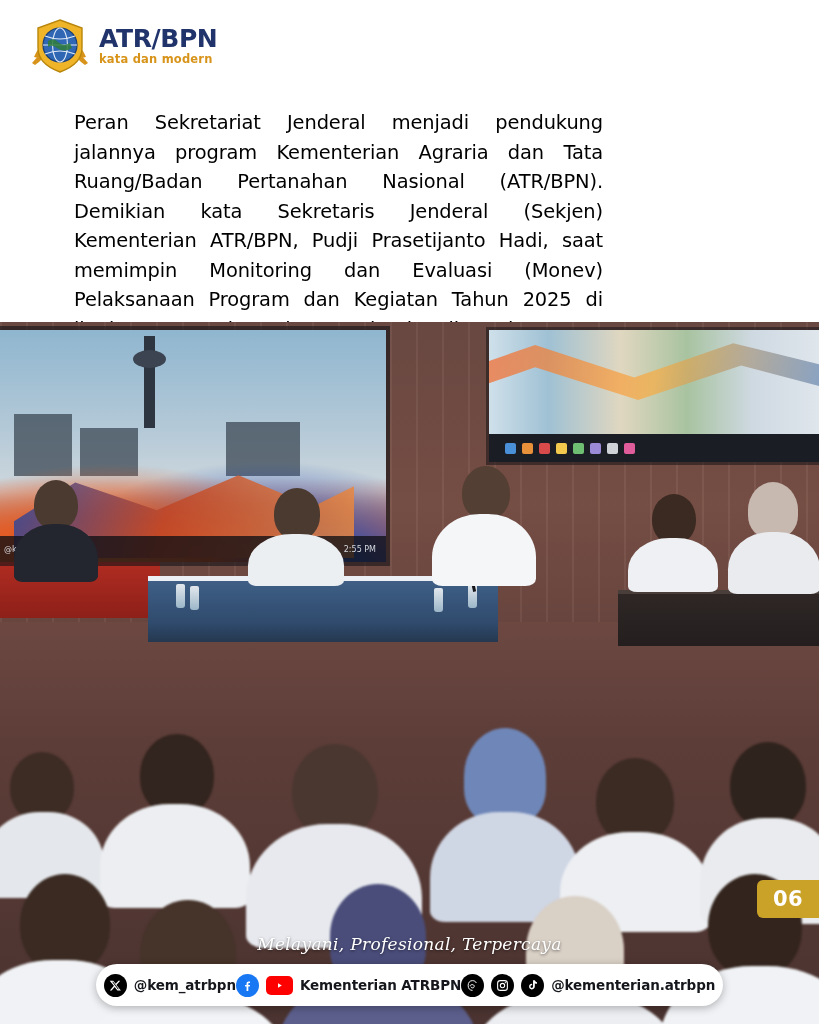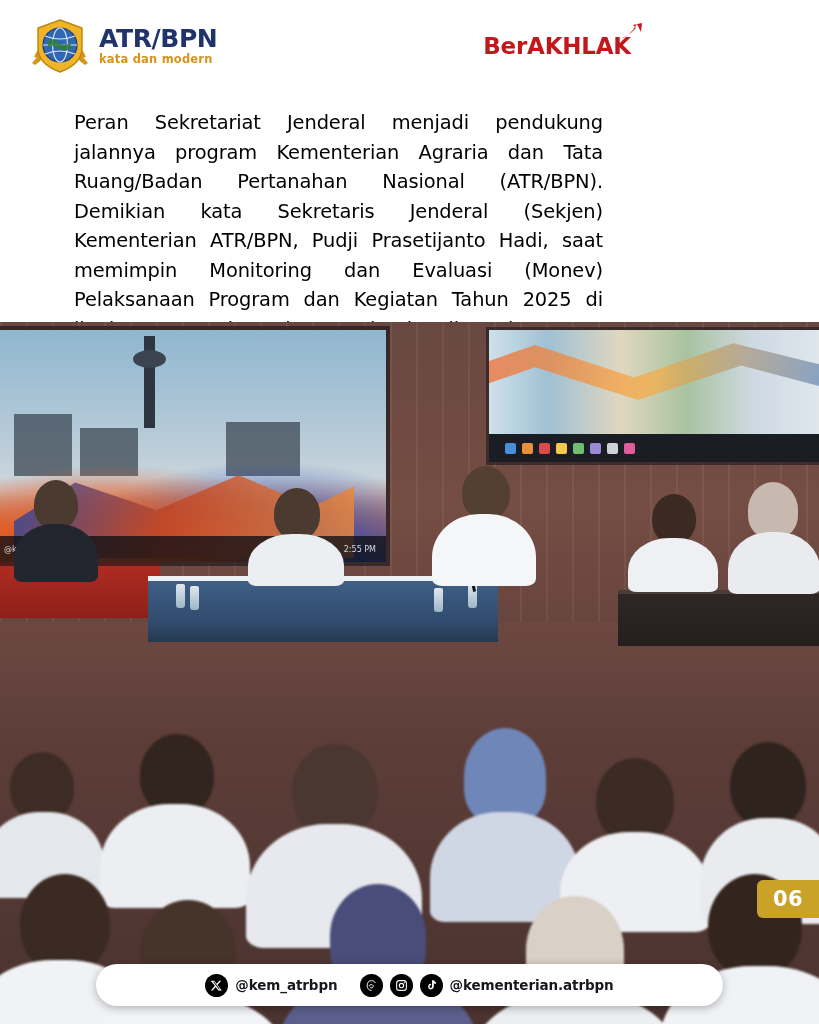--- a/index.html
+++ b/index.html
@@ -252,26 +252,20 @@
           </g>
           <path d="M18 24 q6 -4 10 1 q5 5 12 1 l2 5 q-8 5 -15 0 q-5 -4 -9 -1 z" fill="#2f7d3a" opacity=".85"></path>
         </svg>
       </div>
       <div class="brand-text">
         <div class="brand-title">ATR/BPN</div>
         <div class="brand-sub">kata dan modern</div>
       </div>
     </div>
 
-    <div class="berakhlak">
-      <svg class="berakhlak-swoosh" viewBox="0 0 26 20">
-        <path d="M1 17 Q12 16 20 2 L24 10 L25 1 L16 3 L19 6 Q11 15 1 17 Z" fill="#c2181c"></path>
-      </svg>
-      <span class="berakhlak-text">BerAKHLAK</span>
-    </div>
   </div>
 
   <div class="article">
     <p>Peran Sekretariat Jenderal menjadi pendukung jalannya program Kementerian Agraria dan Tata Ruang/Badan Pertanahan Nasional (ATR/BPN). Demikian kata Sekretaris Jenderal (Sekjen) Kementerian ATR/BPN, Pudji Prasetijanto Hadi, saat memimpin Monitoring dan Evaluasi (Monev) Pelaksanaan Program dan Kegiatan Tahun 2025 di lingkungan Sekretariat Jenderal, di Aula Prona Kementerian ATR/BPN, Jakarta, Selasa (09/09/2025).</p>
   </div>
 
   <div class="photo">
 
     <div class="wall"></div>
     <div class="wall-panel"></div>
@@ -378,34 +372,48 @@
         <div class="p-body" style="left:0;top:96px;width:210px;height:118px;background:#eceef2;"></div>
       </div>
       <div class="person" style="left:660px;top:150px;width:200px;height:210px;">
         <div class="p-head" style="left:48px;top:0;width:94px;height:104px;background:#33241d;"></div>
         <div class="p-body" style="left:0;top:92px;width:200px;height:124px;background:#f0f2f5;"></div>
       </div>
     </div>
 
     <div class="page-badge">06</div>
 
+    <div class="tagline">Melayani, Profesional, Terpercaya</div>
 
     <div class="social-bar">
 
       <div class="sb-group">
         <span class="sb-ico" style="background:#000">
           <svg width="13" height="13" viewBox="0 0 24 24" fill="#fff">
             <path d="M17.5 3h3.2l-7 8 8.2 10h-6.4l-5-6.1L4.8 21H1.6l7.5-8.6L1.2 3h6.6l4.5 5.6L17.5 3zm-1.1 16h1.8L7.7 4.9H5.8L16.4 19z"></path>
           </svg>
         </span>
         <span class="sb-label">@kem_atrbpn</span>
       </div>
 
       <span class="sb-sep"></span>
 
+      <div class="sb-group">
+        <span class="sb-ico" style="background:#1877f2">
+          <svg width="13" height="13" viewBox="0 0 24 24" fill="#fff">
+            <path d="M13.5 22v-8h2.7l.4-3.1h-3.1V8.9c0-.9.25-1.5 1.55-1.5h1.65V4.6c-.29-.04-1.27-.12-2.41-.12-2.39 0-4.03 1.46-4.03 4.14v2.28H7.5V14h2.76v8h3.24z"></path>
+          </svg>
+        </span>
+        <span class="sb-ico" style="background:#ff0000;border-radius:5px;width:27px;height:19px;">
+          <svg width="15" height="11" viewBox="0 0 24 18" fill="#fff">
+            <path d="M9.5 12.6V5.4L15.8 9z"></path>
+          </svg>
+        </span>
+        <span class="sb-label">Kementerian ATRBPN</span>
+      </div>
 
       <span class="sb-sep"></span>
 
       <div class="sb-group">
         <span class="sb-ico" style="background:#000">
           <svg width="13" height="13" viewBox="0 0 24 24" fill="none" stroke="#fff" stroke-width="1.8">
             <path d="M12 21c-5 0-8-3.4-8-9s3-9 8-9c3.6 0 6 1.8 7 4.3"></path>
             <path d="M9 14.2c.4 1.5 1.8 2.3 3.3 2.2 2.2-.2 3-1.6 2.9-3.2-.1-1.9-1.8-2.9-4-2.8-2.6.1-3.6 1.4-3.5 2.6"></path>
           </svg>
         </span>

